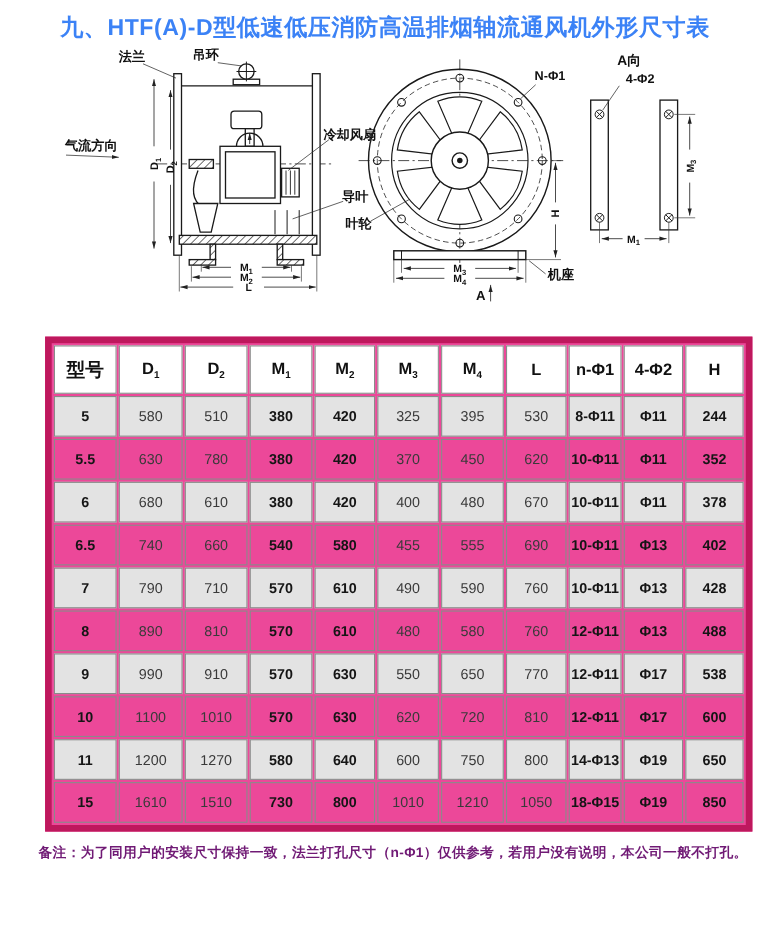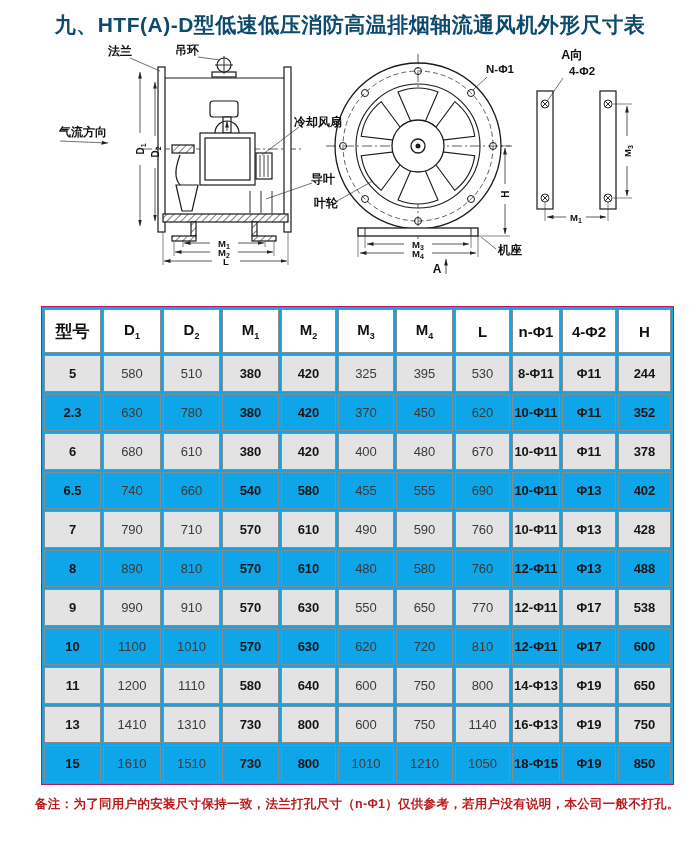--- a/index.html
+++ b/index.html
@@ -2,44 +2,44 @@
 <html><head>
 <meta charset="utf-8">
 <style>
   html,body { margin:0; padding:0; }
   body {
     width:700px; height:855px; background:#ffffff; overflow:hidden;
     font-family:"Liberation Sans","DejaVu Sans",sans-serif; color:#111;
   }
   .page-title {
     padding-top:11px; text-align:center; font-size:21px; font-weight:bold;
-    letter-spacing:0.5px; color:#0c4a6e;
+    letter-spacing:0.5px; color:#3b82f6;
   }
   svg.diagram { display:block; margin-top:2px; }
   svg text { font-family:"Liberation Sans","DejaVu Sans",sans-serif; fill:#111; }
   .dims-table {
     table-layout:fixed; width:611px; margin:10px 0 0 41px;
     border-collapse:separate; border-spacing:2px;
-    border:1px solid #be185d; background:#0ea5e9;
+    border:6px solid #be185d; background:#ec4899;
   }
   .dims-table th, .dims-table td {
     border:1px solid #8a8a8a; text-align:center; vertical-align:middle;
     padding:0; overflow:hidden; white-space:nowrap;
   }
   .dims-table th { height:42px; font-size:15px; font-weight:bold; background:#fff; }
   .dims-table th.model-h { font-size:17px; }
   .dims-table th sub { font-size:9px; }
   .dims-table td { height:35px; font-size:13px; color:#3a3a3a; }
   tr.shaded td { background:#e3e3e3; }
   td.col-0, td.col-3, td.col-4, td.col-8, td.col-9, td.col-10 {
     font-weight:bold; color:#151515;
   }
   td.col-8 { font-size:13px; }
   .footnote {
-    margin:11px 0 0 35px; font-size:12.5px; font-weight:bold; color:#b91c1c;
+    margin:11px 0 0 35px; font-size:12.5px; font-weight:bold; color:#701a75;
     letter-spacing:0.3px;
   }
 </style>
 </head>
 <body>
 
 <div class="page-title">九、HTF(A)-D型低速低压消防高温排烟轴流通风机外形尺寸表</div>
 
 <svg class="diagram" width="700" height="255" viewBox="0 0 700 255">
   <defs>
@@ -264,21 +264,21 @@
         <td class="col-3">380</td>
         <td class="col-4">420</td>
         <td class="col-5">325</td>
         <td class="col-6">395</td>
         <td class="col-7">530</td>
         <td class="col-8">8-Φ11</td>
         <td class="col-9">Φ11</td>
         <td class="col-10">244</td>
       </tr>
       <tr>
-        <td class="col-0">2.3</td>
+        <td class="col-0">5.5</td>
         <td class="col-1">630</td>
         <td class="col-2">780</td>
         <td class="col-3">380</td>
         <td class="col-4">420</td>
         <td class="col-5">370</td>
         <td class="col-6">450</td>
         <td class="col-7">620</td>
         <td class="col-8">10-Φ11</td>
         <td class="col-9">Φ11</td>
         <td class="col-10">352</td>
@@ -357,42 +357,29 @@
         <td class="col-5">620</td>
         <td class="col-6">720</td>
         <td class="col-7">810</td>
         <td class="col-8">12-Φ11</td>
         <td class="col-9">Φ17</td>
         <td class="col-10">600</td>
       </tr>
       <tr class="shaded">
         <td class="col-0">11</td>
         <td class="col-1">1200</td>
-        <td class="col-2">1110</td>
+        <td class="col-2">1270</td>
         <td class="col-3">580</td>
         <td class="col-4">640</td>
         <td class="col-5">600</td>
         <td class="col-6">750</td>
         <td class="col-7">800</td>
         <td class="col-8">14-Φ13</td>
         <td class="col-9">Φ19</td>
         <td class="col-10">650</td>
-      </tr>
-      <tr class="shaded">
-        <td class="col-0">13</td>
-        <td class="col-1">1410</td>
-        <td class="col-2">1310</td>
-        <td class="col-3">730</td>
-        <td class="col-4">800</td>
-        <td class="col-5">600</td>
-        <td class="col-6">750</td>
-        <td class="col-7">1140</td>
-        <td class="col-8">16-Φ13</td>
-        <td class="col-9">Φ19</td>
-        <td class="col-10">750</td>
       </tr>
       <tr>
         <td class="col-0">15</td>
         <td class="col-1">1610</td>
         <td class="col-2">1510</td>
         <td class="col-3">730</td>
         <td class="col-4">800</td>
         <td class="col-5">1010</td>
         <td class="col-6">1210</td>
         <td class="col-7">1050</td>

